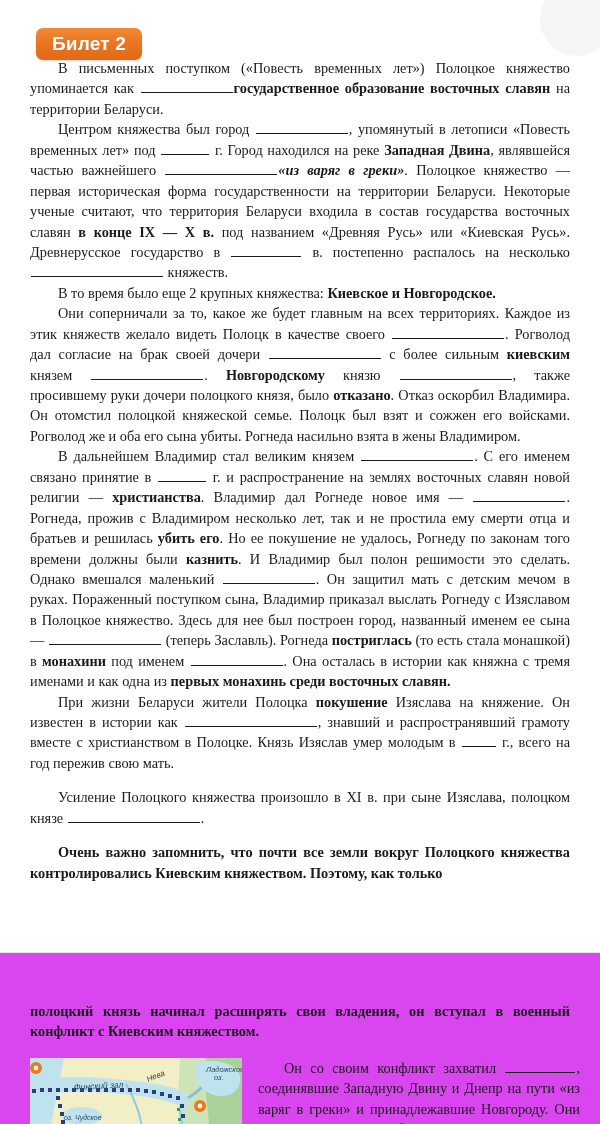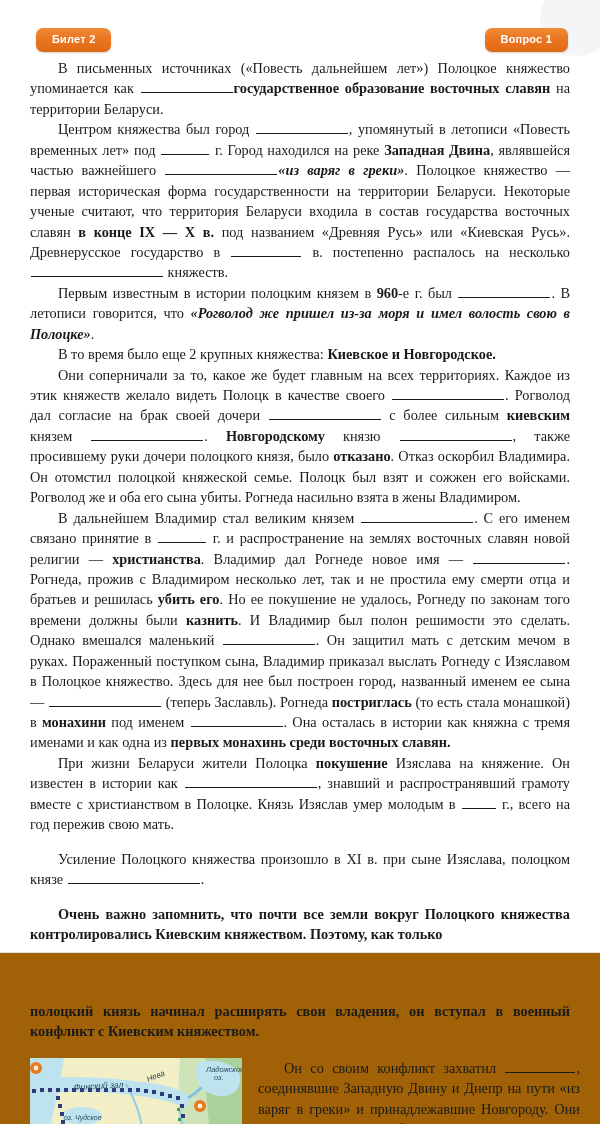--- a/index.html
+++ b/index.html
@@ -42,21 +42,21 @@
   }
   .badge {
     position: absolute;
     top: 28px;
     display: inline-block;
     padding: 6px 16px 7px 16px;
     background: linear-gradient(180deg, #f08b34 0%, #ea7420 50%, #e06a14 100%);
     color: #ffffff;
     font-family: "Liberation Sans", "DejaVu Sans", sans-serif;
     font-weight: bold;
-    font-size: 11px;
+    font-size: 19px;
     line-height: 1;
     border-radius: 7px;
     box-shadow: 0 1px 2px rgba(0,0,0,0.18);
     letter-spacing: .2px;
     white-space: nowrap;
   }
   .badge-left  { left: 36px; }
   .badge-right { right: 32px; }
 
   
@@ -130,21 +130,21 @@
 
   
   .page-two {
     position: absolute;
     top: 953px;
     left: 0;
     right: 0;
     bottom: 0;
     padding-top: 48px;
     z-index: 2;
-    background: #a16207;
+    background: #d946ef;
   }
   .bold-lead {
     margin: 0 0 0 0;
     padding: 0 30px;
     text-align: justify;
     text-indent: 0;
     font-weight: bold;
     font-size: 14.3px;
     line-height: 1.43;
   }
@@ -186,31 +186,29 @@
 </style>
 </head>
 <body>
 
 <div class="corner-circle"></div>
 
 <div class="page page-one">
 
   <div class="badge-row">
     <span class="badge badge-left">Билет 2</span>
-    <span class="badge badge-right">Вопрос 1</span>
   </div>
 
 
   <div class="content">
 
-    <p class="para"><span>В письменных источниках («Повесть дальнейшем лет»)  Полоцкое княжество упоминается как </span><span class="blank b-l"></span><b>государственное образование восточных славян</b><span> на территории Беларуси.</span></p>
+    <p class="para"><span>В письменных поступком («Повесть временных лет»)  Полоцкое княжество упоминается как </span><span class="blank b-l"></span><b>государственное образование восточных славян</b><span> на территории Беларуси.</span></p>
 
     <p class="para"><span>Центром княжества был город </span><span class="blank b-l"></span><span>, упомянутый в летописи «Повесть временных лет» под </span><span class="blank b-s"></span><span> г. Город находился на реке </span><b>Западная Двина</b><span>, являвшейся частью важнейшего </span><span class="blank b-xl"></span><span class="bi">«из варяг в греки»</span><span>. Полоцкое княжество — первая историческая форма государственности на территории Беларуси. Некоторые ученые считают, что территория Беларуси входила в состав государства восточных славян </span><b>в конце IX — X в.</b><span> под названием «Древняя Русь» или «Киевская Русь». Древнерусское государство в </span><span class="blank b-m"></span><span> в. постепенно распалось на несколько </span><span class="blank b-xxl"></span><span> княжеств.</span></p>
 
-    <p class="para"><span>Первым известным в истории полоцким князем в </span><b>960</b><span>-е г. был </span><span class="blank b-l"></span><span>. В летописи говорится, что </span><span class="bi">«Рогволод же пришел из-за моря и имел волость свою в Полоцке»</span><span>.</span></p>
 
     <p class="para"><span>В то время было еще 2 крупных княжества: </span><b>Киевское и Новгородское.</b></p>
 
     <p class="para"><span>Они соперничали за то, какое же будет главным на всех территориях. Каждое из этик княжеств желало видеть Полоцк в качестве своего </span><span class="blank b-xl"></span><span>. Рогволод дал согласие на брак своей дочери </span><span class="blank b-xl"></span><span> с более сильным </span><b>киевским</b><span> князем </span><span class="blank b-xl"></span><span>. </span><b>Новгородскому</b><span> князю </span><span class="blank b-xl"></span><span>, также просившему руки дочери полоцкого князя, было </span><b>отказано</b><span>. Отказ оскорбил Владимира. Он отомстил полоцкой княжеской семье. Полоцк был взят и сожжен его войсками. Рогволод же и оба его сына убиты. Рогнеда насильно взята в жены Владимиром.</span></p>
 
     <p class="para"><span>В дальнейшем Владимир стал великим князем </span><span class="blank b-xl"></span><span>. С его именем связано принятие в </span><span class="blank b-s"></span><span> г. и распространение на землях восточных славян новой религии — </span><b>христианства</b><span>. Владимир дал Рогнеде новое имя — </span><span class="blank b-l"></span><span>. Рогнеда, прожив с Владимиром несколько лет, так и не простила ему смерти отца и братьев и решилась </span><b>убить его</b><span>. Но ее покушение не удалось, Рогнеду по законам того времени должны были </span><b>казнить</b><span>. И Владимир был полон решимости это сделать. Однако вмешался маленький </span><span class="blank b-l"></span><span>. Он защитил мать с детским мечом в руках. Пораженный поступком сына, Владимир приказал выслать Рогнеду с Изяславом в Полоцкое княжество. Здесь для нее был построен город, названный именем ее сына — </span><span class="blank b-xl"></span><span> (теперь Заславль). Рогнеда </span><b>постриглась</b><span> (то есть стала монашкой) в </span><b>монахини</b><span> под именем </span><span class="blank b-l"></span><span>. Она осталась в истории как княжна с тремя именами и как одна из </span><b>первых монахинь среди восточных славян.</b></p>
 
     <p class="para"><span>При жизни Беларуси жители Полоцка </span><b>покушение</b><span> Изяслава на княжение. Он известен в истории как </span><span class="blank b-xxl"></span><span>, знавший и распространявший грамоту вместе с христианством в Полоцке. Князь Изяслав умер молодым в </span><span class="blank b-xs"></span><span> г., всего на год пережив свою мать.</span></p>
 
     <p class="para spaced"><span>Усиление Полоцкого княжества произошло в XI в. при сыне Изяслава, полоцком князе </span><span class="blank b-xxl"></span><span>.</span></p>

